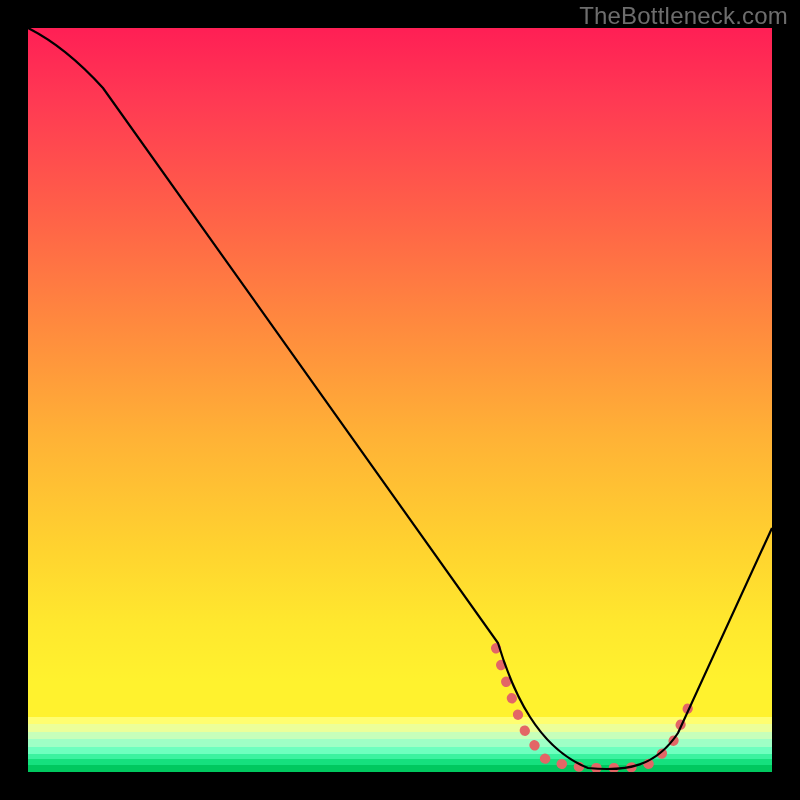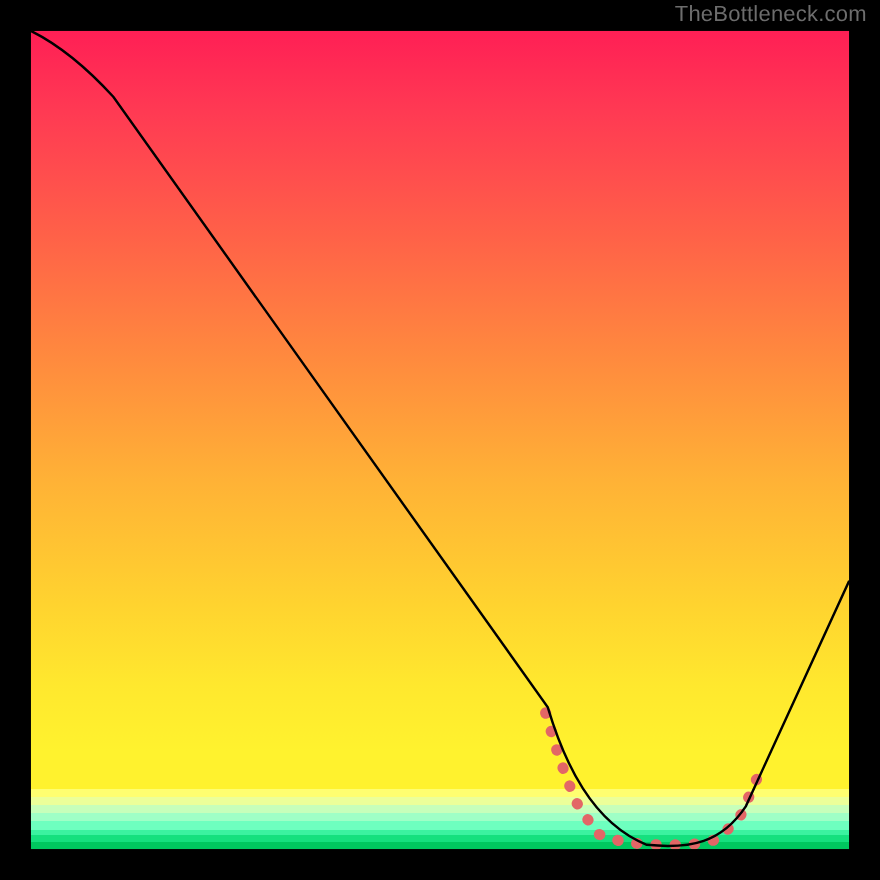--- a/index.html
+++ b/index.html
@@ -14,21 +14,21 @@
   .wrap {
     position: relative;
     width: 800px;
     height: 800px;
   }
   .watermark {
     position: absolute;
     top: 2px;
     right: 12px;
     color: #6d6d6d;
-    font-size: 20px;
+    font-size: 24px;
     font-weight: 500;
     letter-spacing: 0.2px;
     z-index: 5;
   }
   .plot {
     position: absolute;
     left: 28px;
     top: 28px;
     width: 744px;
     height: 744px;

